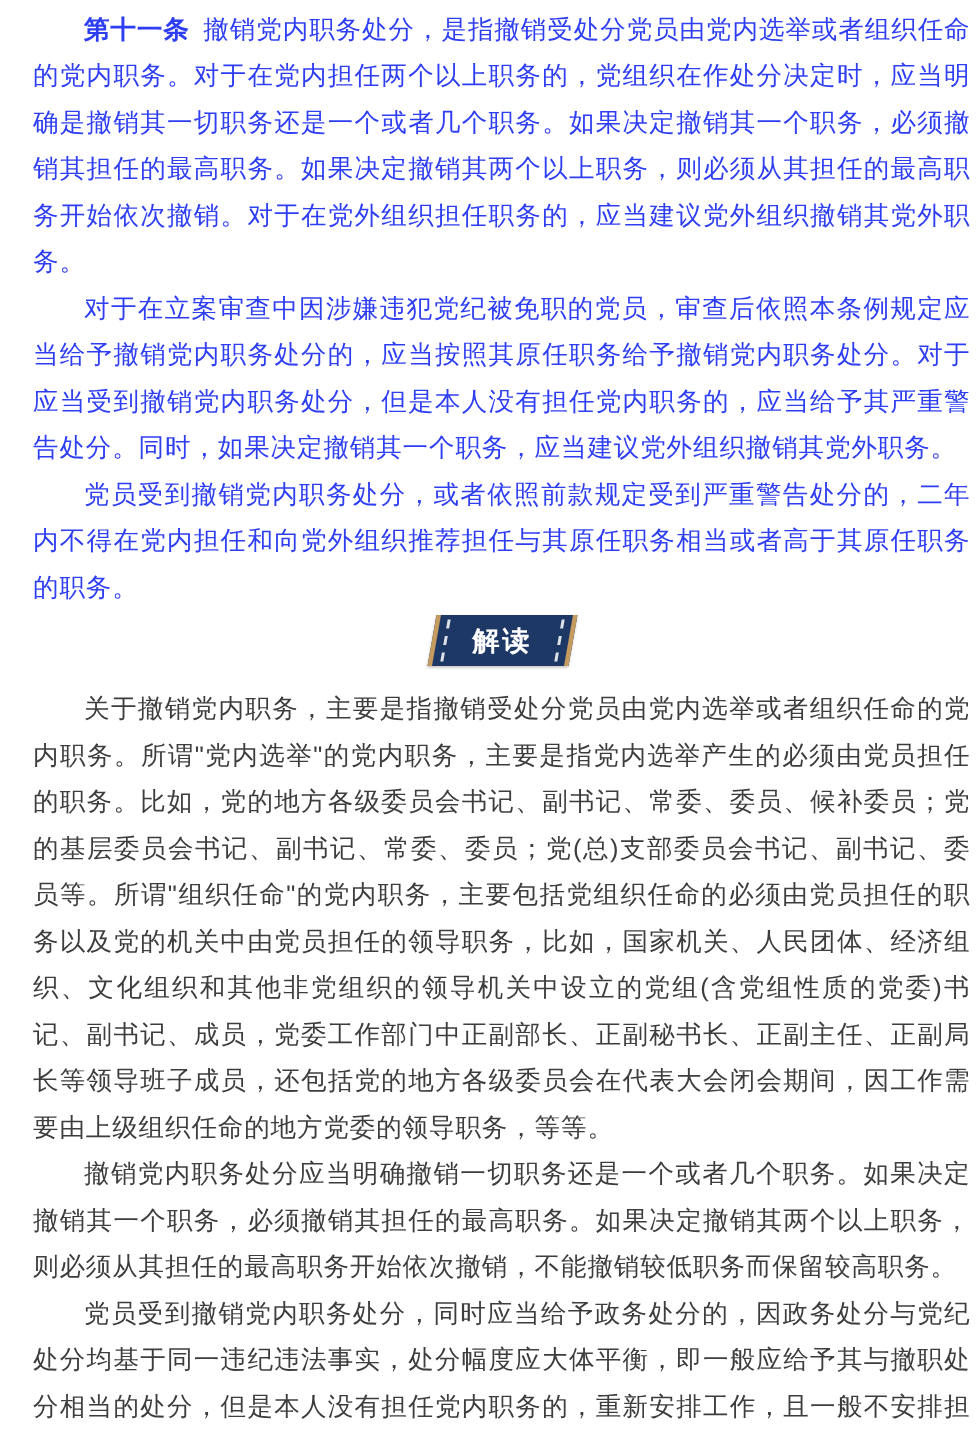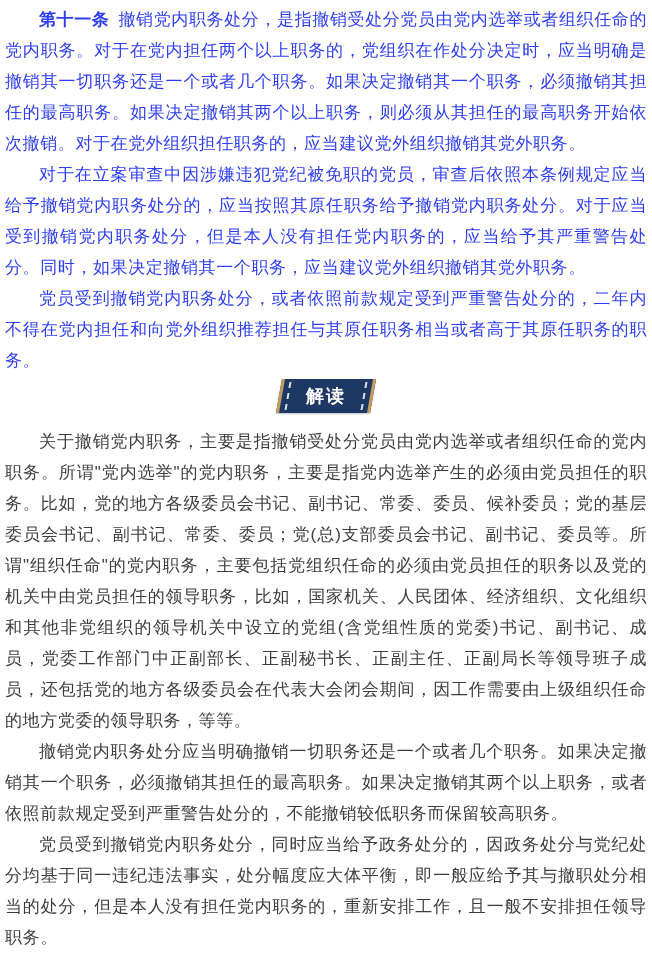--- a/index.html
+++ b/index.html
@@ -10,21 +10,21 @@
   body {
     width: 652px;
     height: 960px;
     overflow: hidden;
     font-family: "Liberation Sans", "DejaVu Sans", sans-serif;
   }
   .page {
     box-sizing: border-box;
     width: 652px;
     height: 960px;
-    padding: 4px 5px 6px 5px;
+    padding: 4px 5px 6px 22px;
     background: #ffffff;
   }
   .para {
     margin: 0;
     font-size: 17px;
     line-height: 31px;
     letter-spacing: 0.6px;
     text-indent: 2em;
     text-align: justify;
     word-break: break-all;
@@ -87,17 +87,17 @@
   <p class="para law">党员受到撤销党内职务处分，或者依照前款规定受到严重警告处分的，二年内不得在党内担任和向党外组织推荐担任与其原任职务相当或者高于其原任职务的职务。</p>
 
   <div class="badge-row">
     <div class="badge">
       <span class="badge-label">解读</span>
     </div>
   </div>
 
   <p class="para reading">关于撤销党内职务，主要是指撤销受处分党员由党内选举或者组织任命的党内职务。所谓"党内选举"的党内职务，主要是指党内选举产生的必须由党员担任的职务。比如，党的地方各级委员会书记、副书记、常委、委员、候补委员；党的基层委员会书记、副书记、常委、委员；党(总)支部委员会书记、副书记、委员等。所谓"组织任命"的党内职务，主要包括党组织任命的必须由党员担任的职务以及党的机关中由党员担任的领导职务，比如，国家机关、人民团体、经济组织、文化组织和其他非党组织的领导机关中设立的党组(含党组性质的党委)书记、副书记、成员，党委工作部门中正副部长、正副秘书长、正副主任、正副局长等领导班子成员，还包括党的地方各级委员会在代表大会闭会期间，因工作需要由上级组织任命的地方党委的领导职务，等等。</p>
 
-  <p class="para reading">撤销党内职务处分应当明确撤销一切职务还是一个或者几个职务。如果决定撤销其一个职务，必须撤销其担任的最高职务。如果决定撤销其两个以上职务，或者依照前款规定受到严重警告处分的，不能撤销较低职务而保留较高职务。</p>
+  <p class="para reading">撤销党内职务处分应当明确撤销一切职务还是一个或者几个职务。如果决定撤销其一个职务，必须撤销其担任的最高职务。如果决定撤销其两个以上职务，则必须从其担任的最高职务开始依次撤销，不能撤销较低职务而保留较高职务。</p>
 
   <p class="para reading">党员受到撤销党内职务处分，同时应当给予政务处分的，因政务处分与党纪处分均基于同一违纪违法事实，处分幅度应大体平衡，即一般应给予其与撤职处分相当的处分，但是本人没有担任党内职务的，重新安排工作，且一般不安排担任领导职务。</p>
 
 </div>
 
 </body></html>

